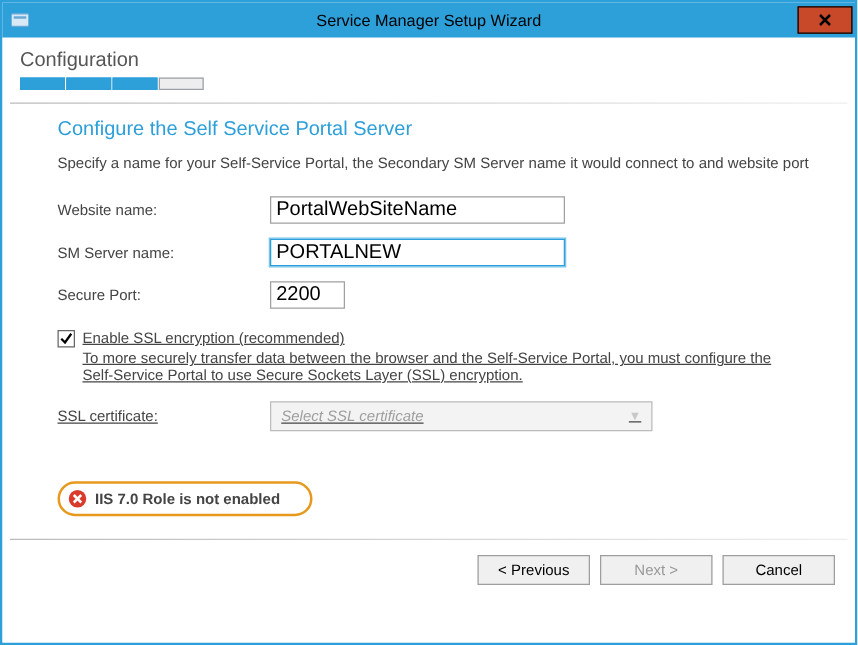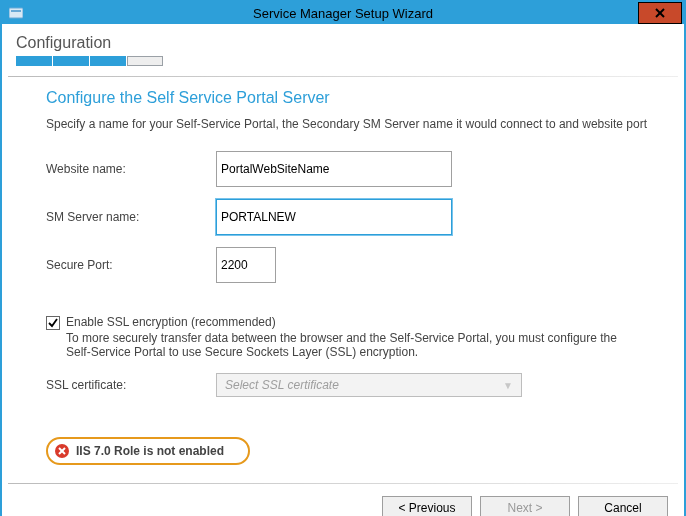--- a/index.html
+++ b/index.html
@@ -108,32 +108,33 @@
   }
   .form-row {
     display: flex;
     align-items: center;
     margin-bottom: 12px;
   }
   .form-row label {
     width: 170px;
   }
   .form-row input[type="text"] {
-    height: 36px;
+    height: 22px;
     border: 1px solid #a0a0a0;
     padding: 6px 4px;
     font-family: inherit;
-    font-size: 12px;
+    font-size: 16px;
   }
   .form-row input.wide { width: 236px; }
   .form-row input.narrow { width: 60px; text-align: left; }
   .form-row input.focused { border: 1px solid #2d9fd9; box-shadow: 0 0 0 1px #79c4ec; }
   .ssl-block {
-    margin-top: 32px;
+    margin-top: 16px;
     margin-bottom: 18px;
+    text-decoration: underline;
   }
   .ssl-block .chk-row {
     display: flex;
     align-items: flex-start;
   }
   .chk {
     width: 14px;
     height: 14px;
     border: 1px solid #666;
     margin-right: 6px;

